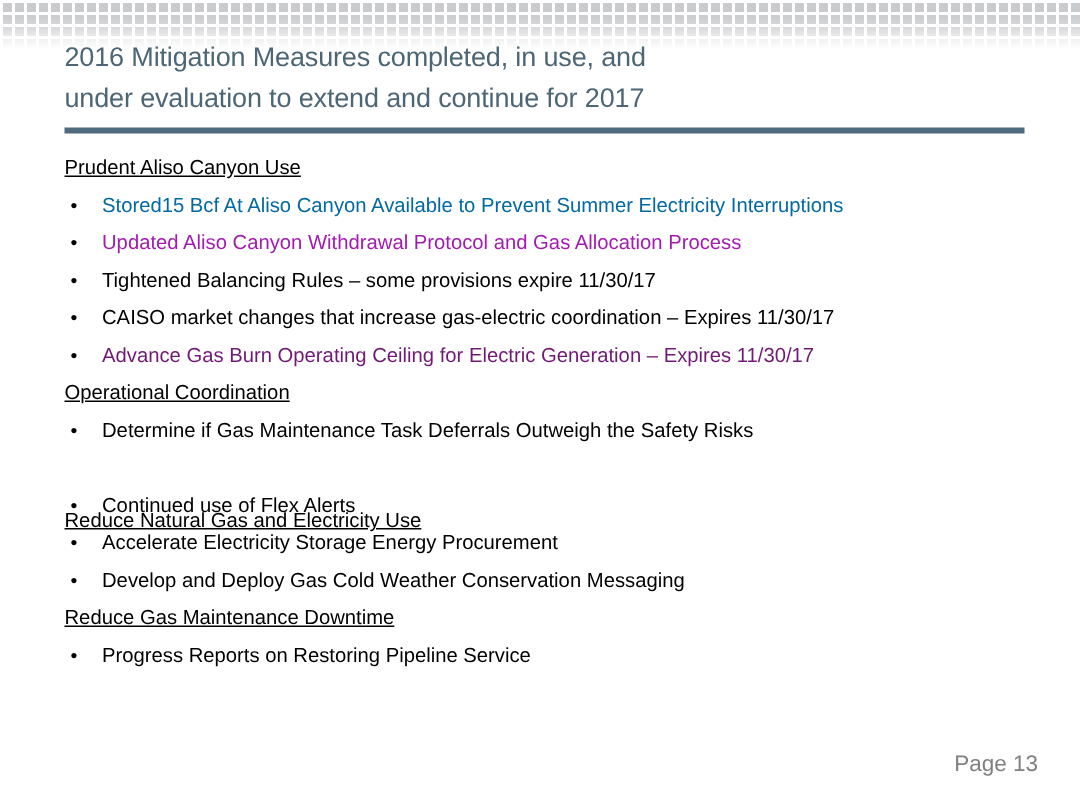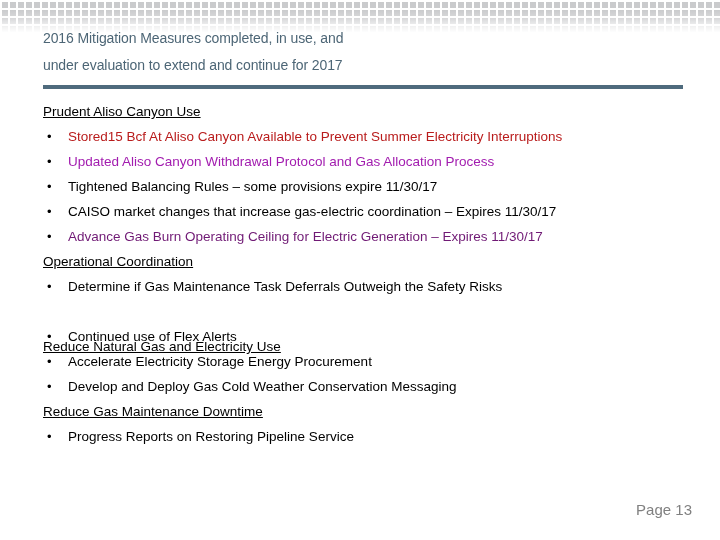--- a/index.html
+++ b/index.html
@@ -39,21 +39,21 @@
 
   
   #title-block {
     position: absolute;
     left: 43px;
     top: 25px;
     width: 620px;
   }
   #title-block .title-line {
     color: #4d6676;
-    font-size: 14px;
+    font-size: 18px;
     line-height: 27px;
     letter-spacing: -0.1px;
     white-space: nowrap;
   }
 
   
   #title-rule {
     position: absolute;
     left: 43px;
     top: 85px;
@@ -124,21 +124,21 @@
   <div class="title-line" style="color: rgb(77, 102, 118);">2016 Mitigation Measures completed, in use, and</div>
   <div class="title-line" style="color: rgb(77, 102, 118);">under evaluation to extend and continue for 2017</div>
 </div>
 
 <div id="title-rule" style="background: rgb(79, 107, 125);"></div>
 
 <div id="content">
     <div class="heading-row"><span class="section-heading" style="color: rgb(0, 0, 0);">Prudent Aliso Canyon Use</span></div>
     <div class="bullet-row">
       <span class="bullet-mark" style="color: rgb(0, 0, 0);">•</span>
-      <span class="bullet-text" style="color: #b91c1c;">Stored15 Bcf At Aliso Canyon Available to Prevent Summer Electricity Interruptions</span>
+      <span class="bullet-text" style="color: #0369a1;">Stored15 Bcf At Aliso Canyon Available to Prevent Summer Electricity Interruptions</span>
     </div>
     <div class="bullet-row">
       <span class="bullet-mark" style="color: rgb(0, 0, 0);">•</span>
       <span class="bullet-text" style="color: #a21caf;">Updated Aliso Canyon Withdrawal Protocol and Gas Allocation Process</span>
     </div>
     <div class="bullet-row">
       <span class="bullet-mark" style="color: rgb(0, 0, 0);">•</span>
       <span class="bullet-text" style="color: rgb(0, 0, 0);">Tightened Balancing Rules – some provisions expire 11/30/17</span>
     </div>
     <div class="bullet-row">

